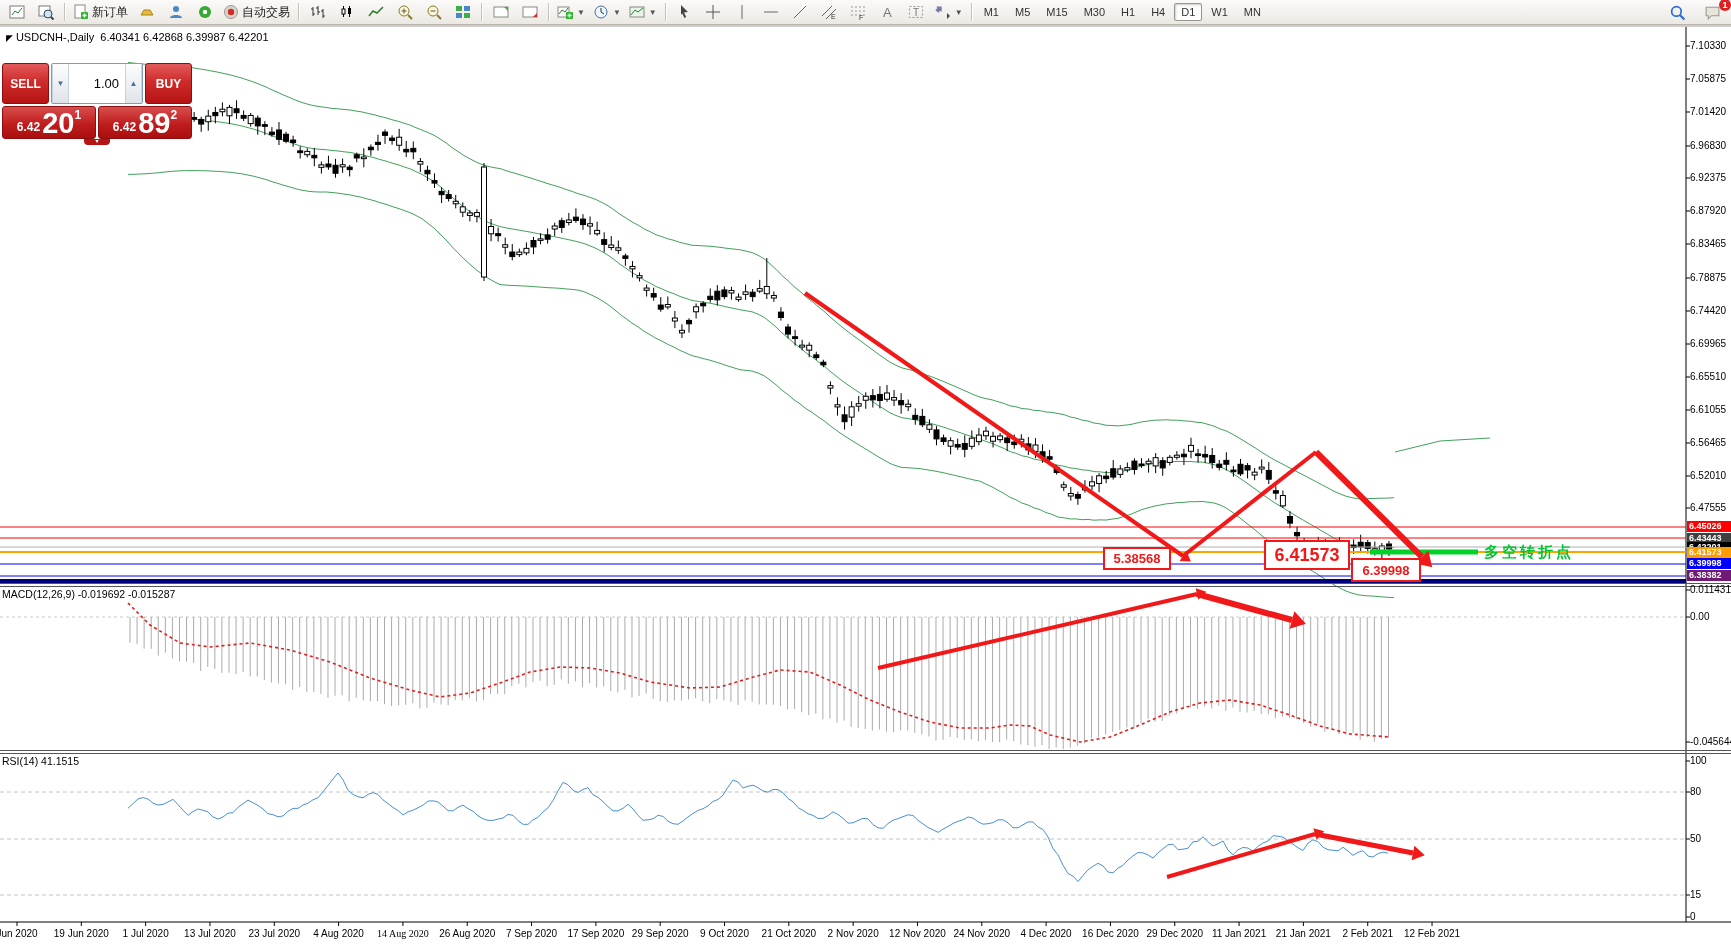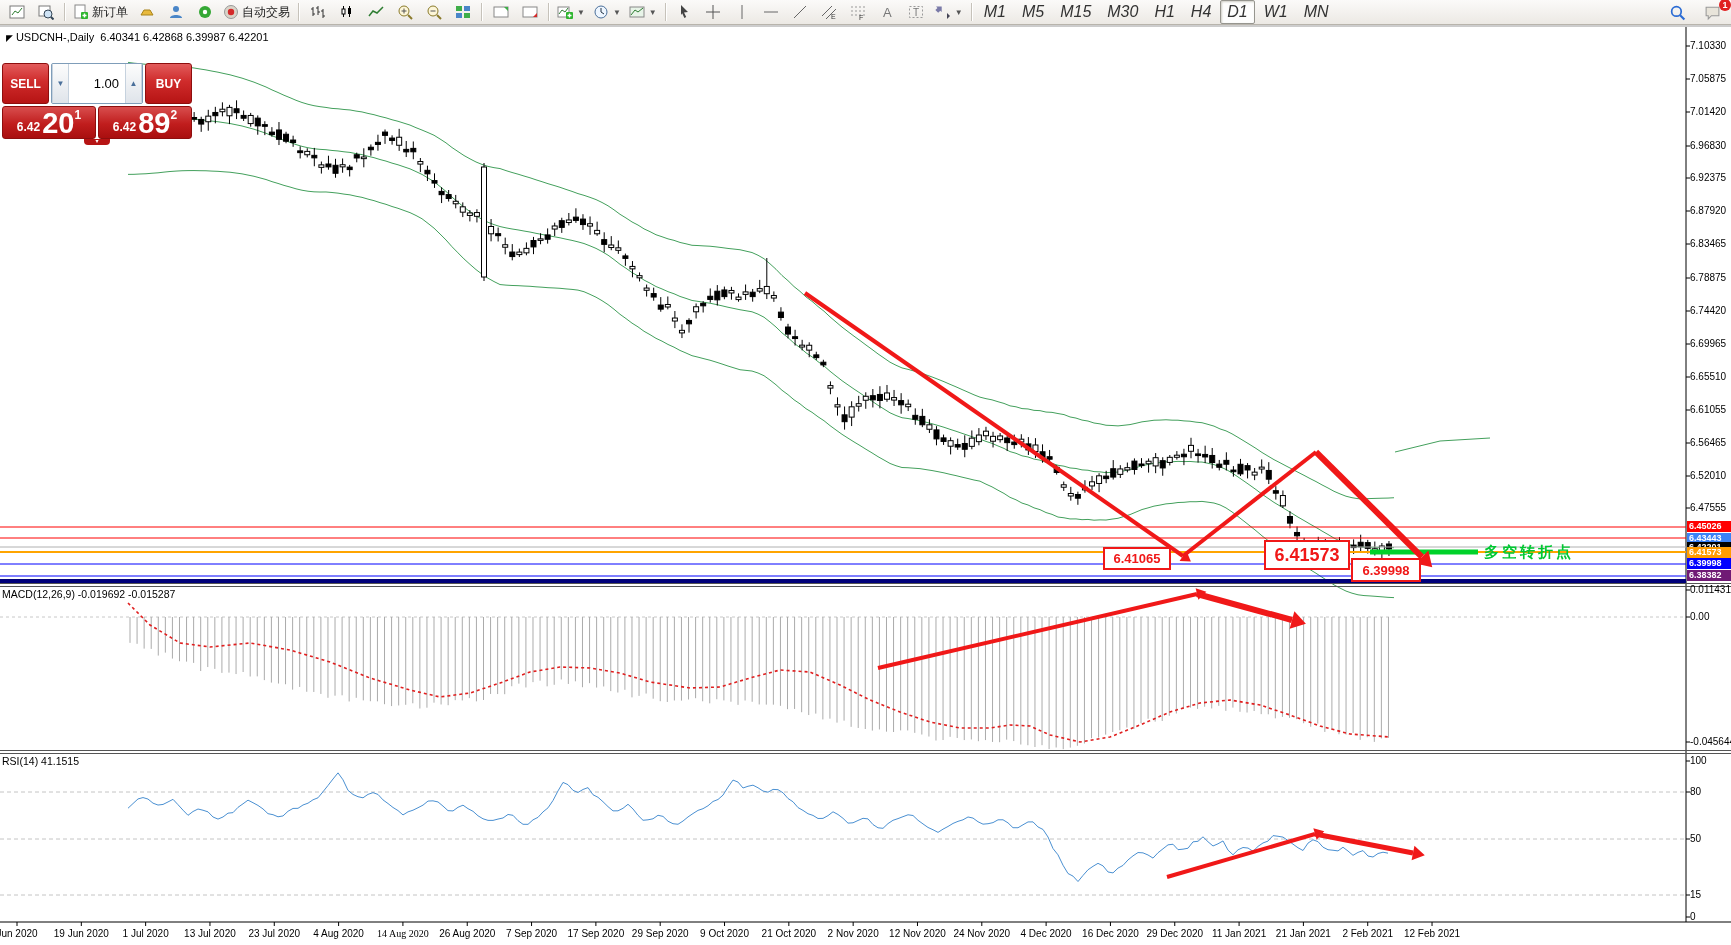--- a/index.html
+++ b/index.html
@@ -8,21 +8,21 @@
   
   #toolbar{position:absolute;left:0;top:0;width:1731px;height:25px;
     background:linear-gradient(#fbfaf9,#ece9e4);border-bottom:1px solid #b8b4ac;
     display:flex;align-items:center;padding-left:2px;box-sizing:border-box;z-index:40;}
   .tbtn{height:21px;min-width:21px;display:flex;align-items:center;justify-content:center;
     gap:3px;padding:0 3px;border:1px solid transparent;border-radius:2px;cursor:default;}
   .tbtn svg{display:block}
   .tlabel{font-size:12px;color:#222;white-space:nowrap;}
   .sep{width:1px;height:18px;background:#c6c2ba;box-shadow:1px 0 0 #fff;margin:0 4px;flex:none;}
   .dd{font-size:8px;color:#555;margin-left:1px;}
-  .tfbtn{font-size:16px;color:#333;padding:2px 6px;margin:8px 1px;border:1px solid transparent;border-radius:2px;font-style:italic;}
+  .tfbtn{font-size:11px;color:#333;padding:2px 6px;margin:8px 1px;border:1px solid transparent;border-radius:2px;}
   .tfbtn.active{background:#fdfdfd;border:1px solid #96958f;box-shadow:inset 1px 1px 2px #cfcdc6;}
   #tb-right{position:absolute;right:4px;top:1px;display:flex;align-items:center;gap:6px;}
   #chat-badge{position:absolute;top:-3px;right:-5px;background:#e02020;color:#fff;font-size:9px;
     font-weight:bold;border-radius:7px;min-width:12px;height:12px;line-height:12px;text-align:center;}
   
   #chart-title{position:absolute;left:6px;top:31px;font-size:11px;color:#000;z-index:30;white-space:nowrap;}
   #chart-title .glyph{font-size:9px;margin-right:3px;}
   
   #trade-panel{position:absolute;left:2px;top:63px;width:190px;z-index:35;}
   .tp-row1{display:flex;gap:2px;height:41px;}
@@ -1010,29 +1010,29 @@
       <div class="axlab" style="top: 502px;">6.47555</div>
       <div class="axlab" style="top: 584px;">0.011431</div>
       <div class="axlab" style="top: 611px;">0.00</div>
       <div class="axlab" style="top: 736px;">-0.045644</div>
       <div class="axlab" style="top: 755px;">100</div>
       <div class="axlab" style="top: 786px;">80</div>
       <div class="axlab" style="top: 833px;">50</div>
       <div class="axlab" style="top: 889px;">15</div>
       <div class="axlab" style="top: 911px;">0</div>
       <div class="tag" style="top: 521px; background: rgb(255, 0, 0);">6.45026</div>
-      <div class="tag" style="top: 533px; background: #3b82f6;">6.43443</div>
+      <div class="tag" style="top: 533px; background: #404040;">6.43443</div>
       <div class="tag" style="top: 542px; background: rgb(0, 0, 0);">6.42201</div>
       <div class="tag" style="top: 547px; background: rgb(255, 156, 0);">6.41573</div>
       <div class="tag" style="top: 558px; background: rgb(0, 0, 255);">6.39998</div>
       <div class="tag" style="top: 570px; background: #701a75;">6.38382</div>
     </div>
 
   <div id="annotations">
-      <div class="price-note" style="left: 1103px; top: 547px; width: 64px; height: 19px; font-size: 13px;">6.41065</div>
+      <div class="price-note" style="left: 1103px; top: 547px; width: 64px; height: 19px; font-size: 13px;">5.38568</div>
       <div class="price-note" style="left: 1264px; top: 540px; width: 82px; height: 26px; font-size: 18px;">6.41573</div>
       <div class="price-note" style="left: 1351px; top: 558px; width: 66px; height: 20px; font-size: 13px;">6.39998</div>
     </div>
   <div id="turning-point" style="left: 1484px; top: 543px;">多空转折点</div>
 
   <div id="date-axis">
       <div class="datelab" style="left: 17px;">Jun 2020</div>
       <div class="datelab" style="left: 81.32px;">19 Jun 2020</div>
       <div class="datelab" style="left: 145.64px;">1 Jul 2020</div>
       <div class="datelab" style="left: 209.96px;">13 Jul 2020</div>

